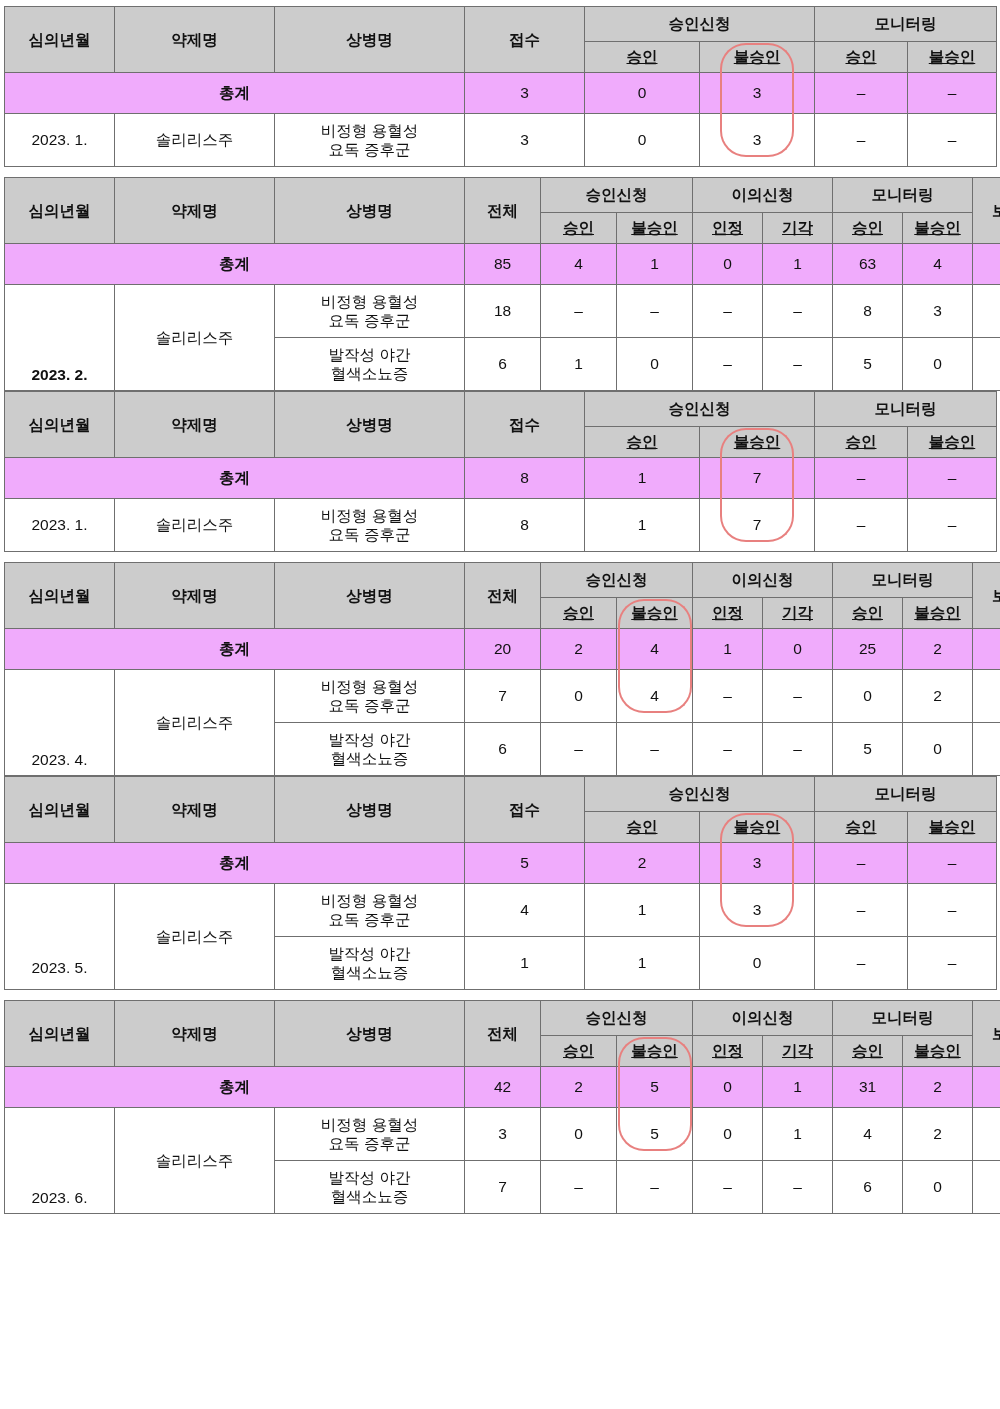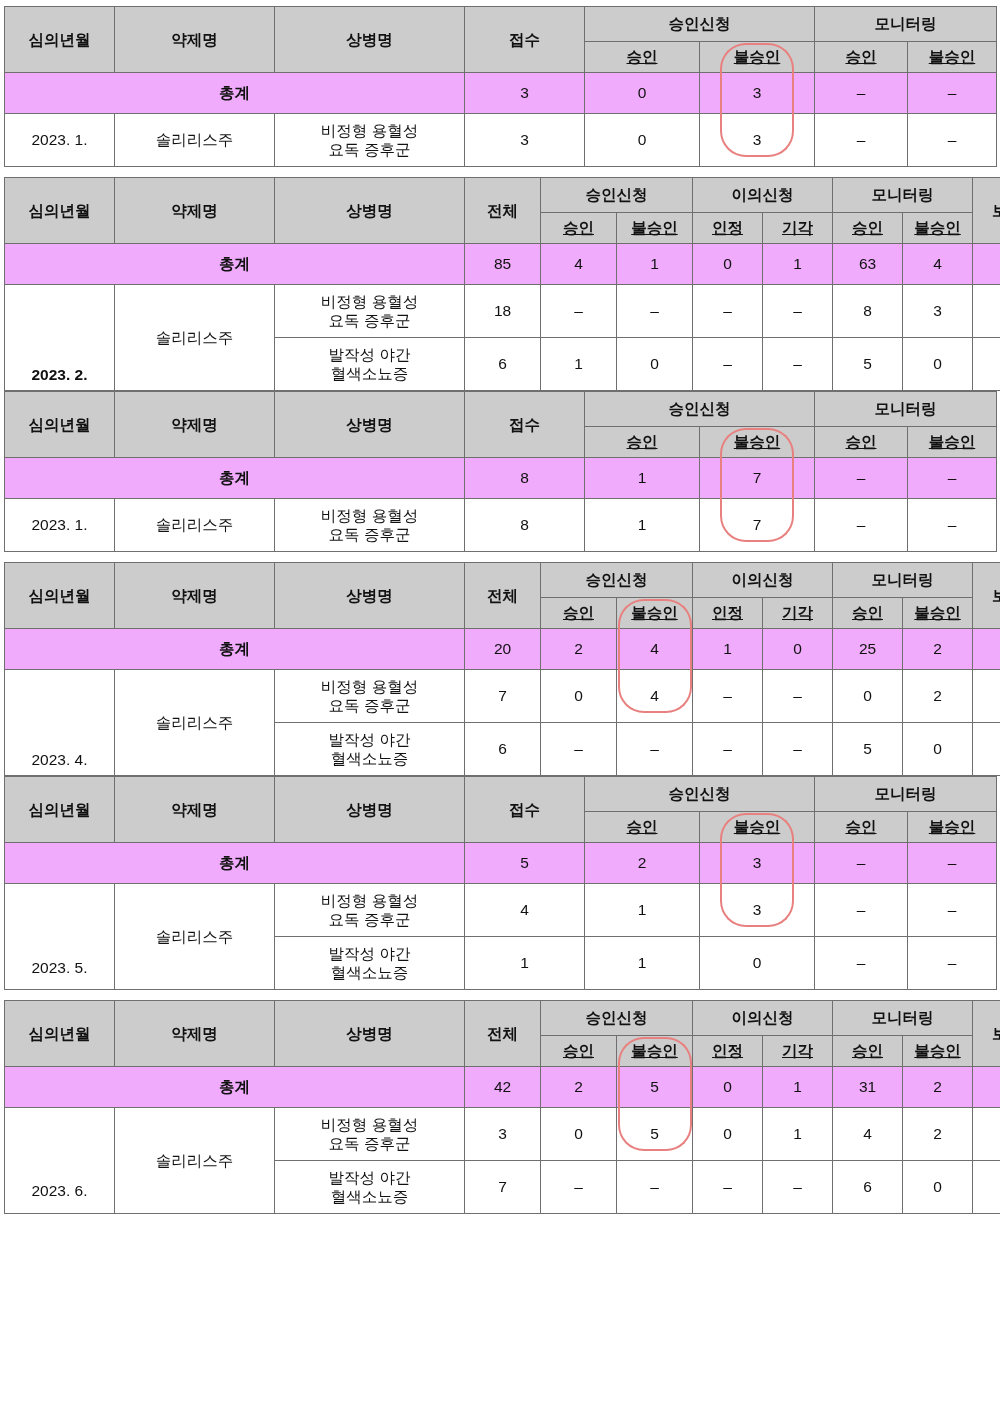--- a/index.html
+++ b/index.html
@@ -414,21 +414,21 @@
       <td class="total num">42</td>
       <td class="total num">2</td>
       <td class="total num mark mark-mid">5</td>
       <td class="total num">0</td>
       <td class="total num">1</td>
       <td class="total num">31</td>
       <td class="total num">2</td>
       <td class="total num">1</td>
     </tr>
     <tr class="d-row">
-      <td rowspan="2" class="yearcell" style="vertical-align:bottom;padding-bottom:13px;">2023. 6.</td>
+      <td rowspan="2" class="yearcell" style="vertical-align:bottom;padding-bottom:6px;">2023. 6.</td>
       <td rowspan="2" class="drugcell">솔리리스주</td>
       <td class="two-line">비정형 용혈성
 요독 증후군</td>
       <td class="num">3</td>
       <td class="num">0</td>
       <td class="num mark mark-bot">5</td>
       <td class="num">0</td>
       <td class="num">1</td>
       <td class="num">4</td>
       <td class="num">2</td>

